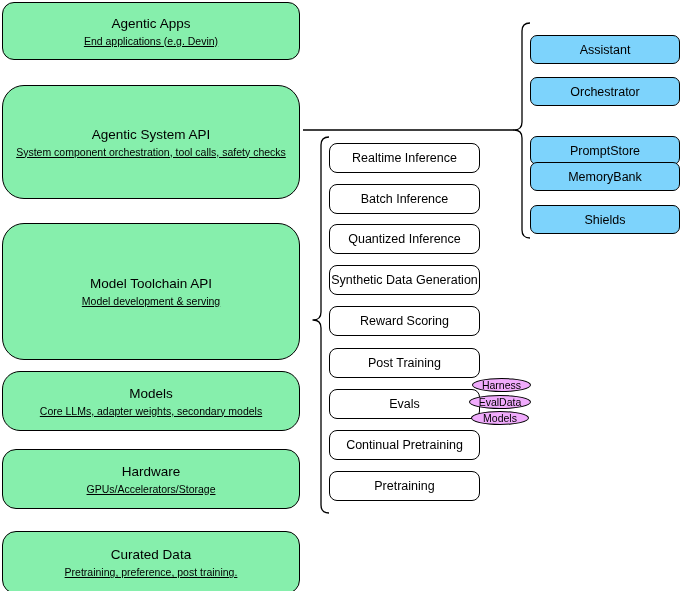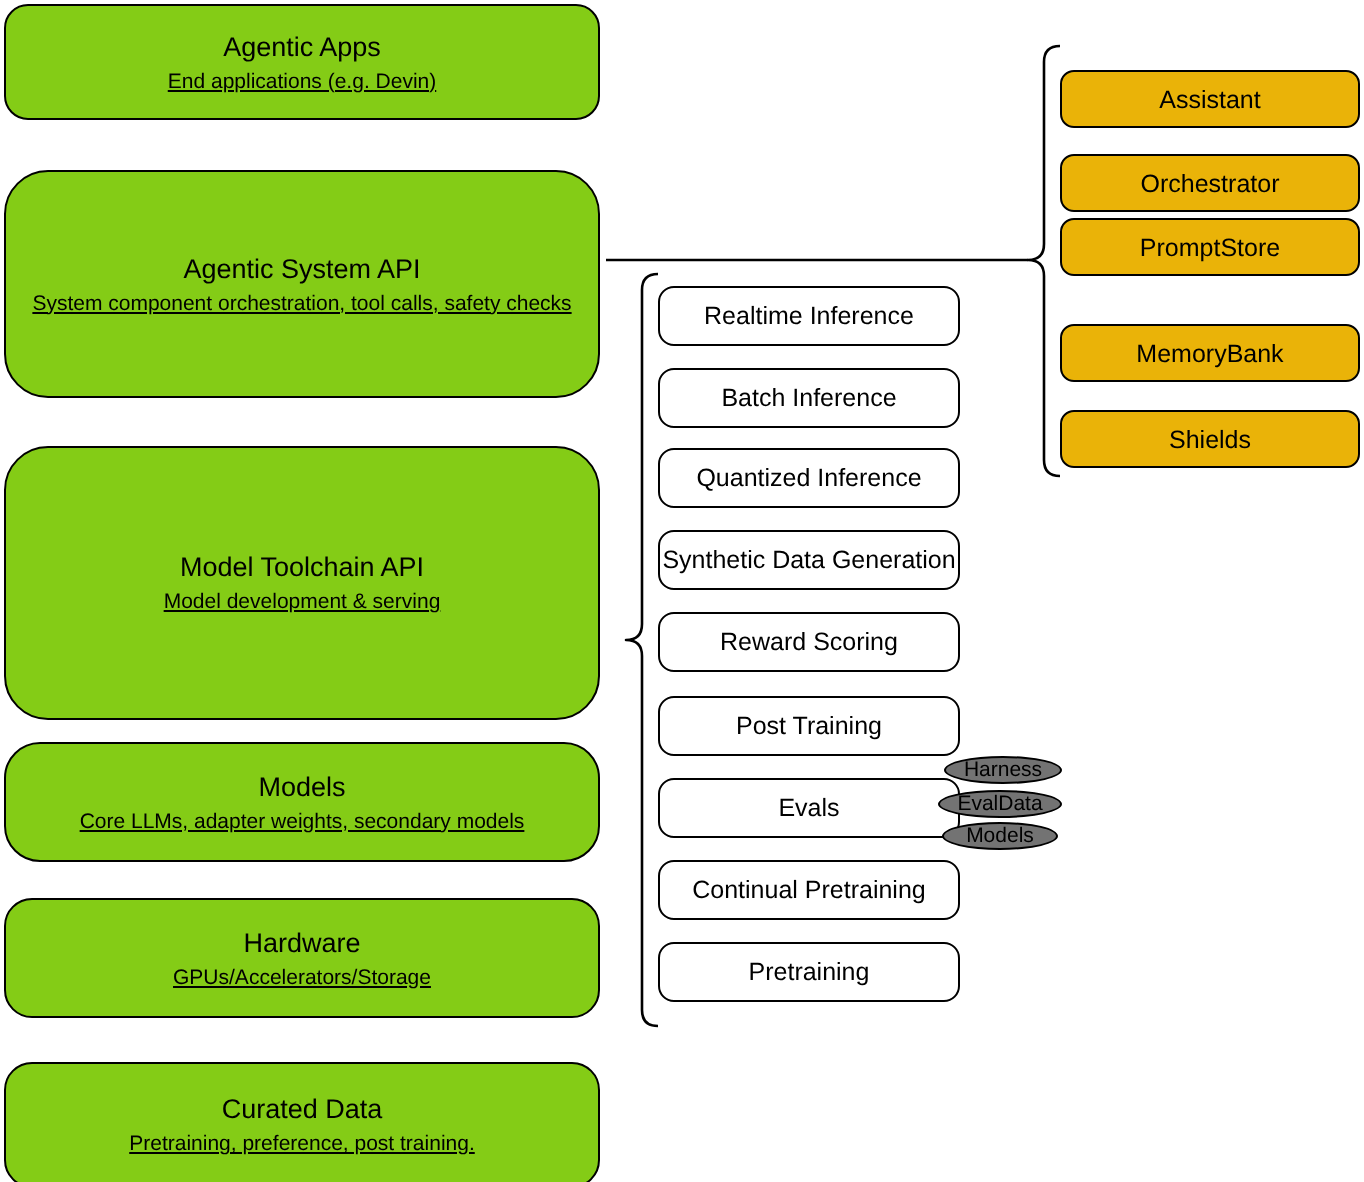--- a/index.html
+++ b/index.html
@@ -18,21 +18,21 @@
   }
   svg.overlay {
     position: absolute;
     left: 0; top: 0;
     width: 682px; height: 591px;
   }
   .box {
     position: absolute;
     left: 2px;
     width: 298px;
-    background: #84cc16;
+    background: #86efac;
     border: 1.3px solid #000000;
     box-sizing: border-box;
     display: flex;
     flex-direction: column;
     align-items: center;
     justify-content: center;
     text-align: center;
     gap: 3px;
   }
   .box .title { font-size: 13.5px; line-height: 16px; }
@@ -50,34 +50,34 @@
     align-items: center;
     justify-content: center;
     text-align: left;
     font-size: 12.5px;
   }
   .rnode {
     position: absolute;
     left: 530px;
     width: 150px;
     height: 29px;
-    background: #eab308;
+    background: #7dd3fc;
     border: 1.3px solid #000000;
     border-radius: 7px;
     box-sizing: border-box;
     display: flex;
     align-items: center;
     justify-content: center;
     text-align: center;
     font-size: 12.5px;
   }
   .tag {
     position: absolute;
     height: 14px;
-    background: #737373;
+    background: #f0abfc;
     border: 1.2px solid #000000;
     border-radius: 50%;
     box-sizing: border-box;
     display: flex;
     align-items: center;
     justify-content: center;
     text-align: center;
     font-size: 10.5px;
     z-index: 3;
   }
@@ -131,17 +131,17 @@
   <div class="node" style="top:389px">Evals</div>
   <div class="node" style="top:430px">Continual Pretraining</div>
   <div class="node" style="top:471px">Pretraining</div>
 
   <div class="tag" style="left:472px;top:378px;width:59px">Harness</div>
   <div class="tag" style="left:469px;top:395px;width:62px">EvalData</div>
   <div class="tag" style="left:471px;top:411px;width:58px">Models</div>
 
   <div class="rnode" style="top:35px">Assistant</div>
   <div class="rnode" style="top:77px">Orchestrator</div>
-  <div class="rnode" style="top:109px">PromptStore</div>
+  <div class="rnode" style="top:136px">PromptStore</div>
   <div class="rnode" style="top:162px">MemoryBank</div>
   <div class="rnode" style="top:205px">Shields</div>
 
 </div>
 
 </body></html>

